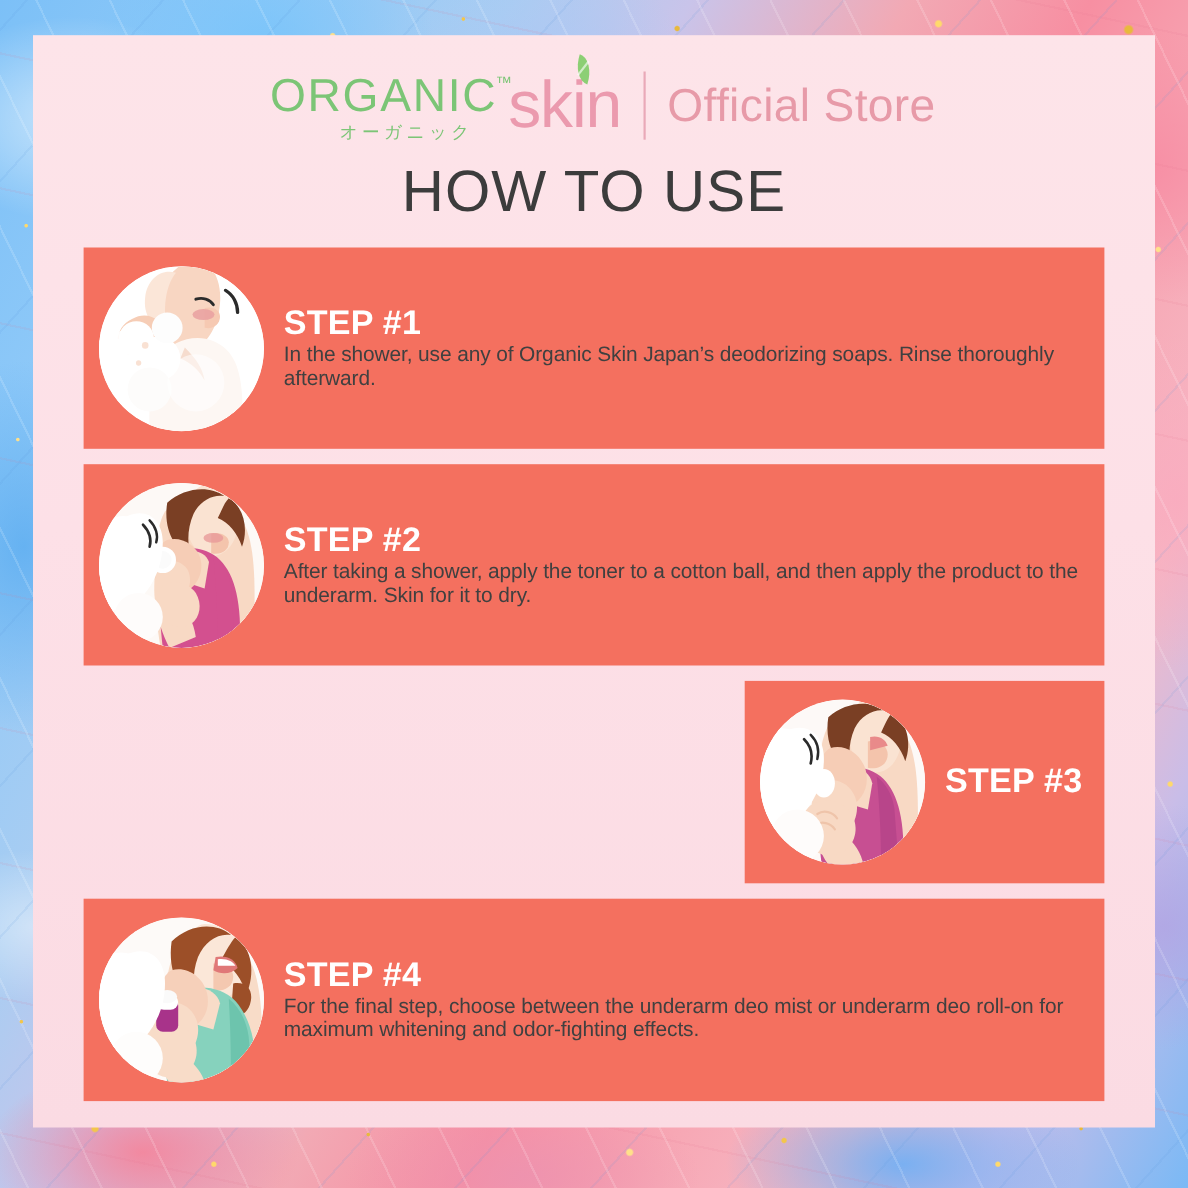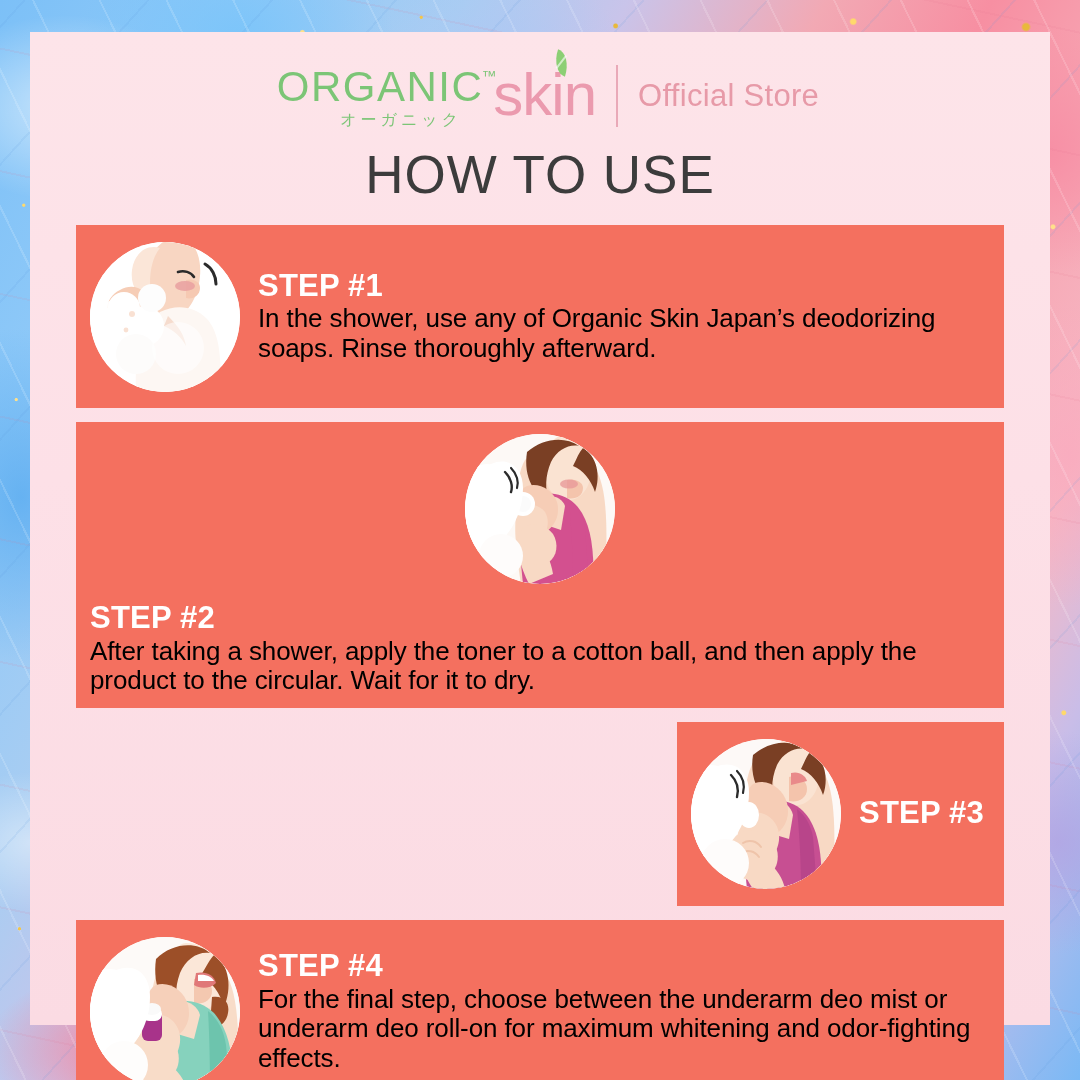--- a/index.html
+++ b/index.html
@@ -122,21 +122,21 @@
     transform:rotate(18deg);
   }
   .leaf-dot:after{
     content:""; position:absolute; left:6px; top:3px; width:1.5px; height:16px;
     background:rgba(255,255,255,.6); transform:rotate(20deg);
   }
   .brand-divider {
     width:2px; height:62px; background:#e9a9b8; margin:0 20px; margin-top:-4px;
   }
   .brand-official {
-    font-size:31px; color:#e79aa8; font-weight:400; letter-spacing:.3px; margin-top:-4px;
+    font-size:42px; color:#e79aa8; font-weight:400; letter-spacing:.3px; margin-top:-4px;
   }
 
   
   #page-title {
     text-align:center;
     font-size:53px;
     font-weight:normal;
     letter-spacing:1px;
     color:#3c3c3c;
     margin-top:4px;
@@ -145,37 +145,37 @@
 
   
   #steps { padding:0 46px; display:flex; flex-direction:column; gap:14px;align-items:flex-end; }
   .step-band {
     background:#f4705f;
     display:flex; align-items:center;
     padding:12px 14px;
     gap:18px;
   }
   .step-band.h1 { min-height:183px; }
-  .step-band.h2 { min-height:183px;flex-direction:column; }
+  .step-band.h2 { min-height:183px; }
   .step-band.h3 { min-height:184px; }
   .step-band.h4 { min-height:184px; }
 
   .step-figure {
     flex:0 0 150px; width:150px; height:150px; border-radius:50%;
     overflow:hidden; position:relative; background:#fff;
   }
   .step-figure svg { display:block; width:150px; height:150px; }
 
   .step-text { flex:1 1 auto; padding-right:6px; }
   .step-heading {
     font-size:31px; font-weight:bold; color:#ffffff; line-height:1.05;
     letter-spacing:.2px; margin-bottom:2px;
   }
   .step-desc {
-    font-size:26px; color:#000000; line-height:1.14; letter-spacing:-.1px;
+    font-size:19px; color:#404040; line-height:1.14; letter-spacing:-.1px;
   }
 </style>
 </head>
 <body>
 
 <div id="frame-bg">
   <div class="layer wc-base"></div>
   <div class="layer wc-blobs"></div>
   <div class="layer wc-veins"></div>
   <div class="layer wc-gold"></div>
@@ -272,21 +272,21 @@
             <circle cx="22" cy="52" r="22" fill="#ffffff"></circle>
             <circle cx="14" cy="92" r="24" fill="#ffffff"></circle>
             <circle cx="36" cy="122" r="22" fill="#fefcfb"></circle>
             <path d="M40 38 C46 44 48 52 46 58" stroke="#2b2b2b" stroke-width="2.4" fill="none" stroke-linecap="round"></path>
             <path d="M46 34 C52 40 54 48 52 54" stroke="#2b2b2b" stroke-width="2.2" fill="none" stroke-linecap="round"></path>
           </g>
         </svg>
       </div>
       <div class="step-text">
         <div class="step-heading">STEP #2</div>
-        <div class="step-desc">After taking a shower, apply the toner to a cotton ball, and then apply the product to the circular. Wait for it to dry.</div>
+        <div class="step-desc">After taking a shower, apply the toner to a cotton ball, and then apply the product to the underarm. Skin for it to dry.</div>
       </div>
     </div>
 
     <div class="step-band h3">
       <div class="step-figure">
         <svg viewBox="0 0 150 150" xmlns="http://www.w3.org/2000/svg" aria-hidden="true">
           <defs>
               <clipPath id="c3">
                 <circle cx="75" cy="75" r="75"></circle>
               </clipPath>

